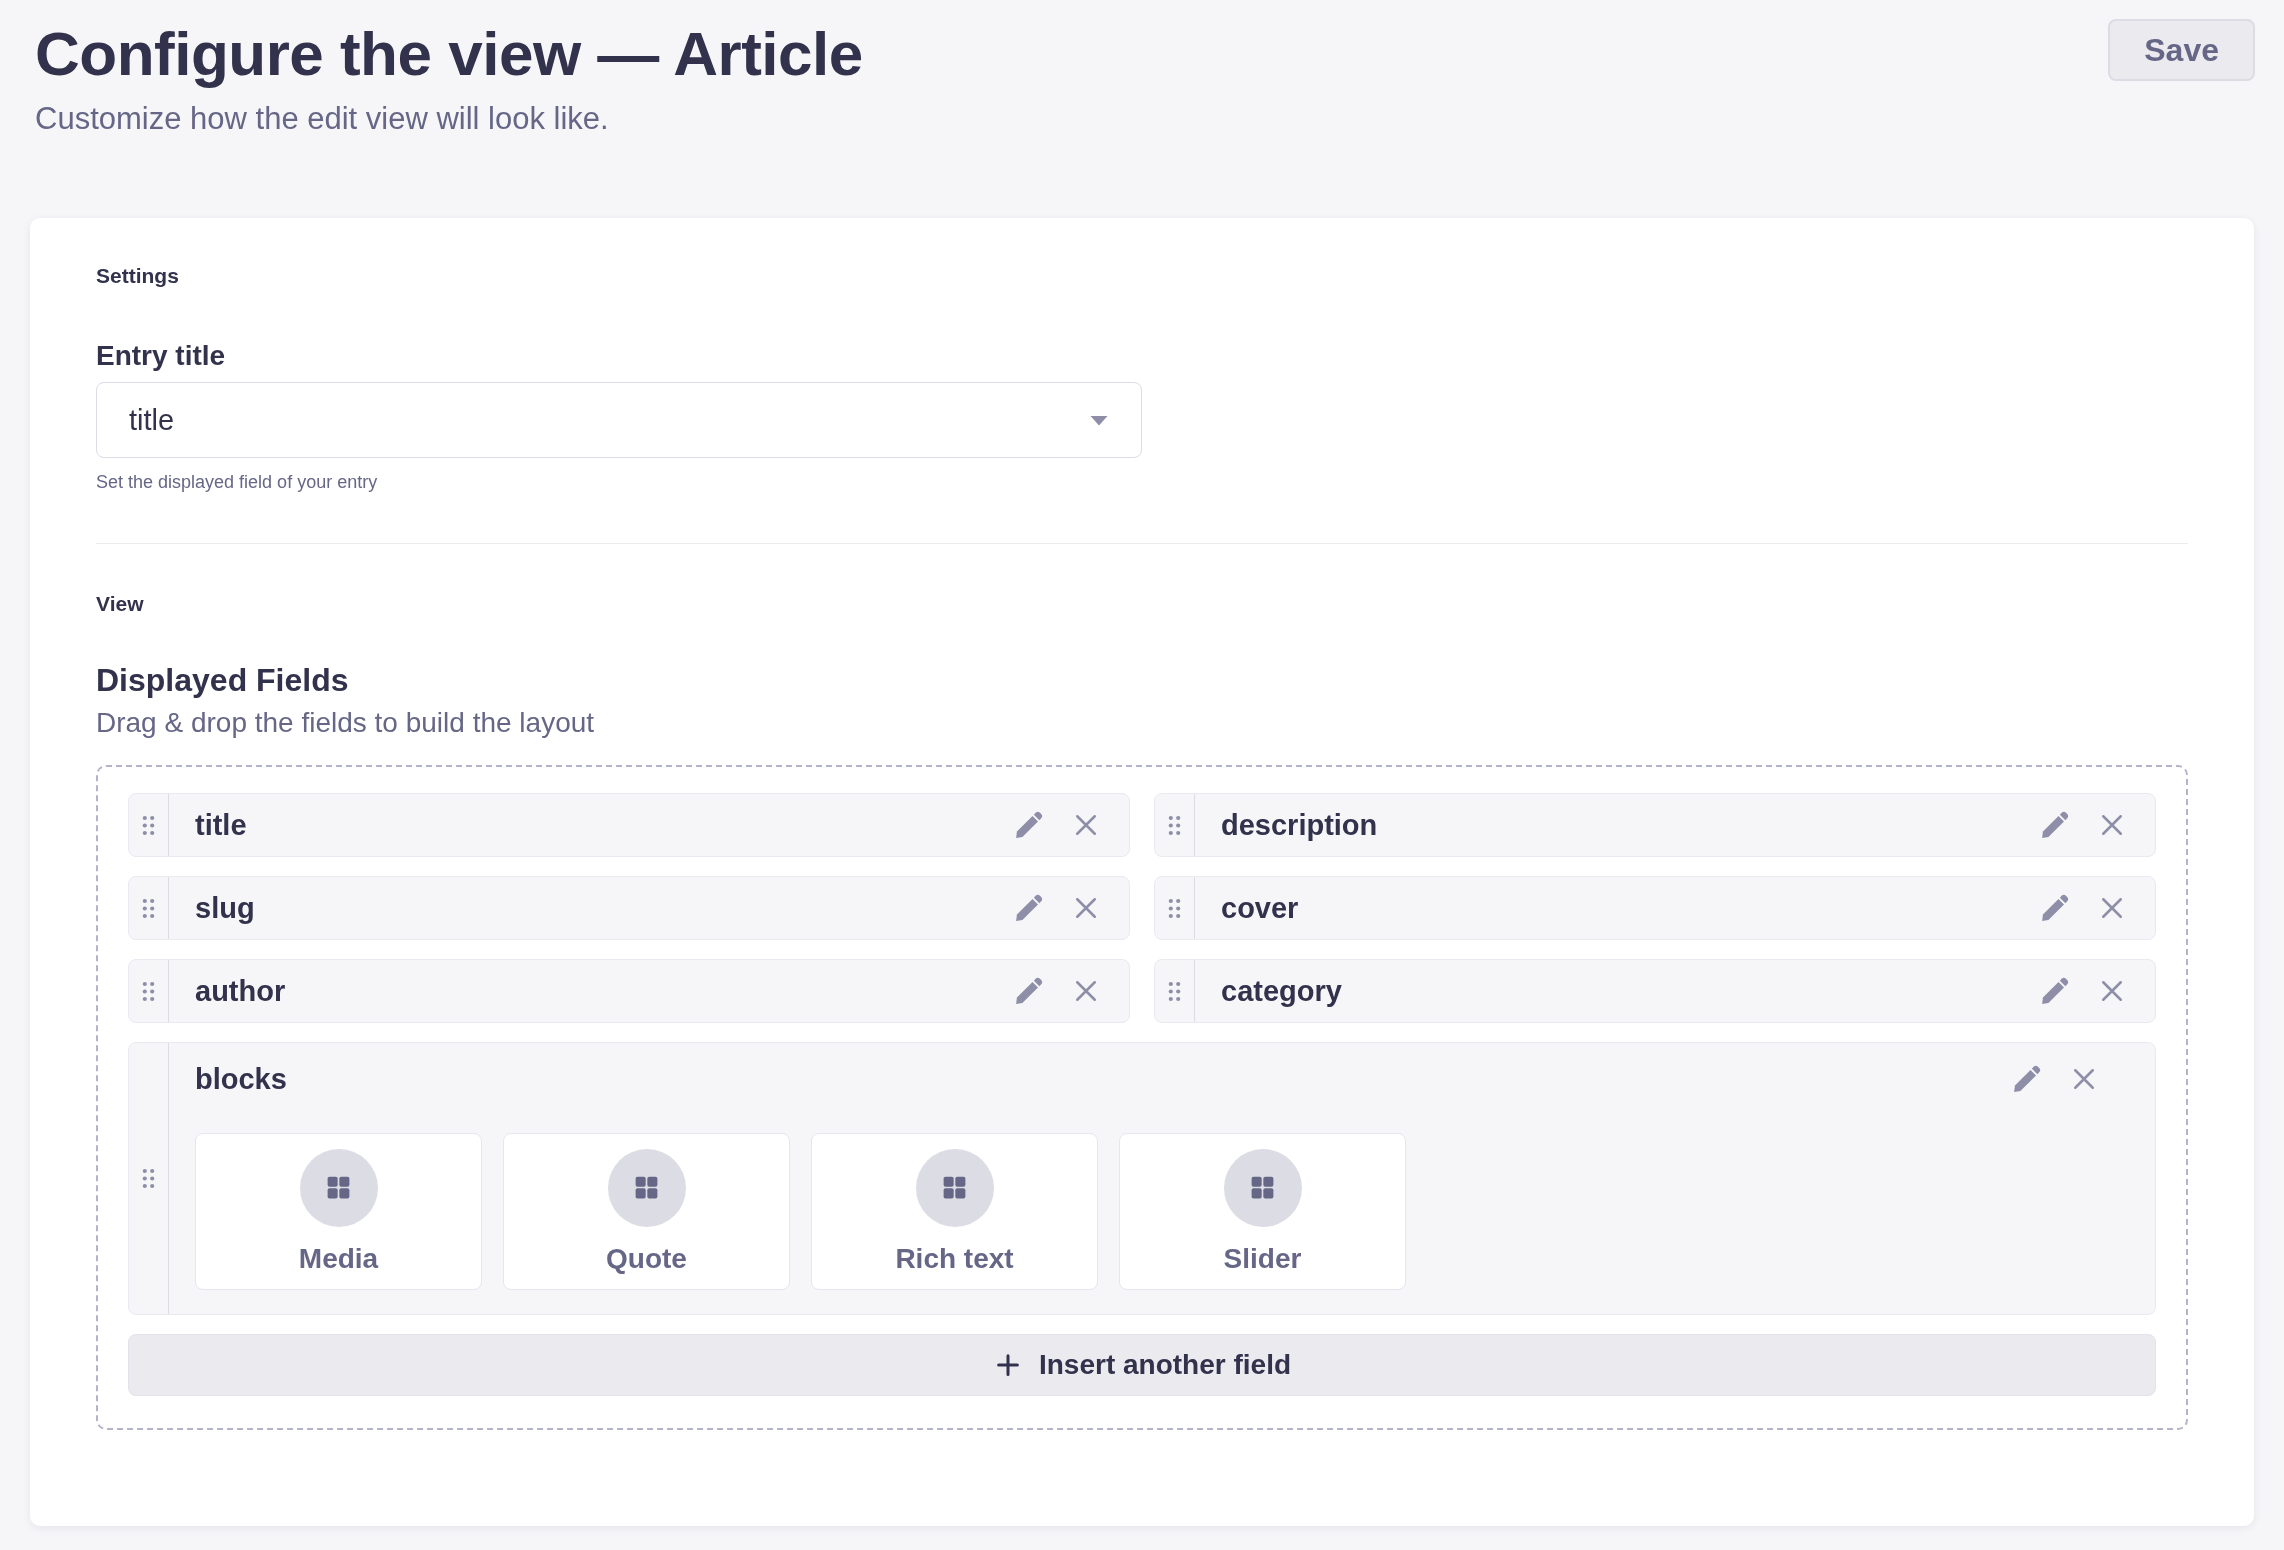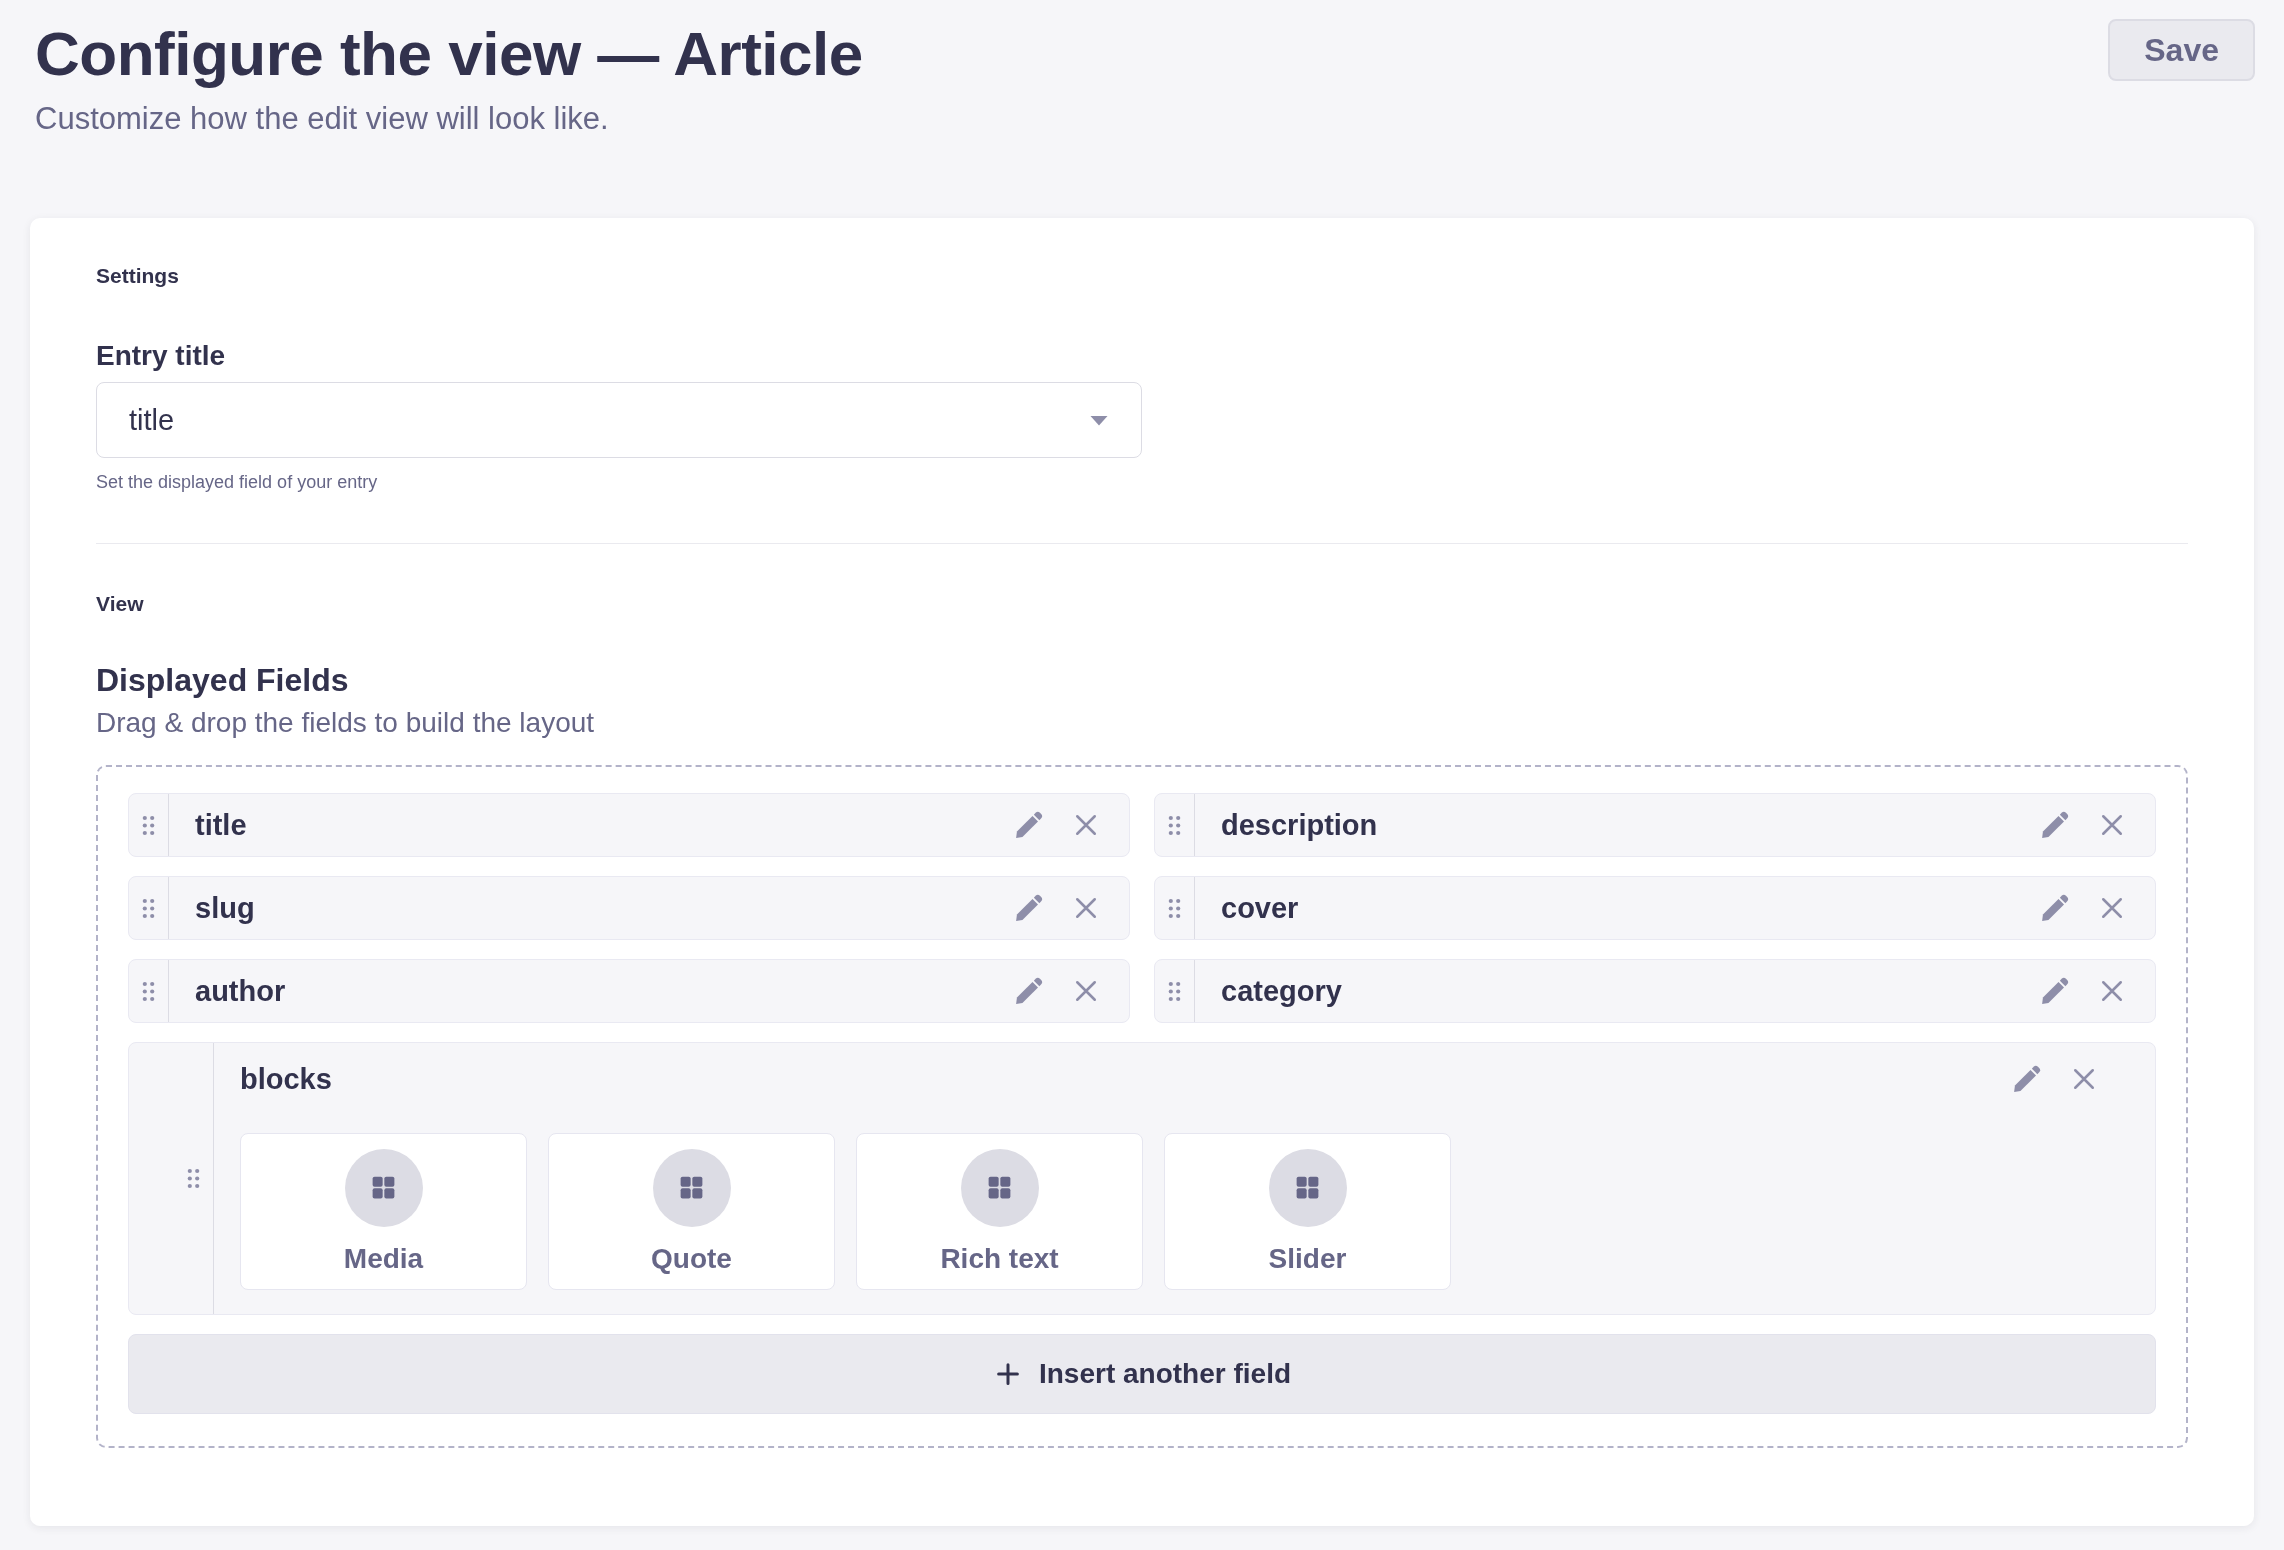--- a/index.html
+++ b/index.html
@@ -64,39 +64,39 @@
     display:flex; align-items:center; justify-content:center; cursor:grab;
   }
   .row-label {
     flex:1; display:flex; align-items:center; padding-left:26px;
     font-size:29px; font-weight:600; color:#32324d;
   }
   .row-actions { display:flex; align-items:center; gap:26px; padding-right:28px; }
   .icon-btn { background:none; border:none; padding:0; line-height:0; cursor:pointer; }
 
   
-  .block-field { grid-column:1 / -1;padding-left:45px; }
+  .block-field { grid-column:1 / -1; }
   .block-content { flex:1; padding:14px 28px 24px 26px; }
   .block-head { display:flex; align-items:center; justify-content:space-between; height:44px; }
   .block-label { font-size:29px; font-weight:600; color:#32324d; }
   .cards-row { margin-top:32px; display:flex; gap:21px; }
   .comp-card {
     width:287px; height:157px; background:#ffffff;
     border:1px solid #e6e6f0; border-radius:8px;
     display:flex; flex-direction:column; align-items:center; justify-content:center;
     gap:16px; cursor:pointer;
   }
   .comp-circle {
     width:78px; height:78px; border-radius:50%; background:#dcdce4;
     display:flex; align-items:center; justify-content:center;
   }
   .comp-label { font-size:28px; font-weight:600; color:#666687; }
 
   .insert-btn {
-    margin-top:19px; width:100%; height:80px;
+    margin-top:19px; width:100%; height:62px;
     background:#eaeaef; border:1px solid #e2e2ec; border-radius:8px;
     display:flex; align-items:center; justify-content:center; gap:16px;
     font-size:28px; font-weight:600; color:#32324d; font-family:inherit; cursor:pointer;
   }
 </style>
 </head>
 <body>
 
 <div class="header">
   <h1 class="page-title">Configure the view — Article</h1>

